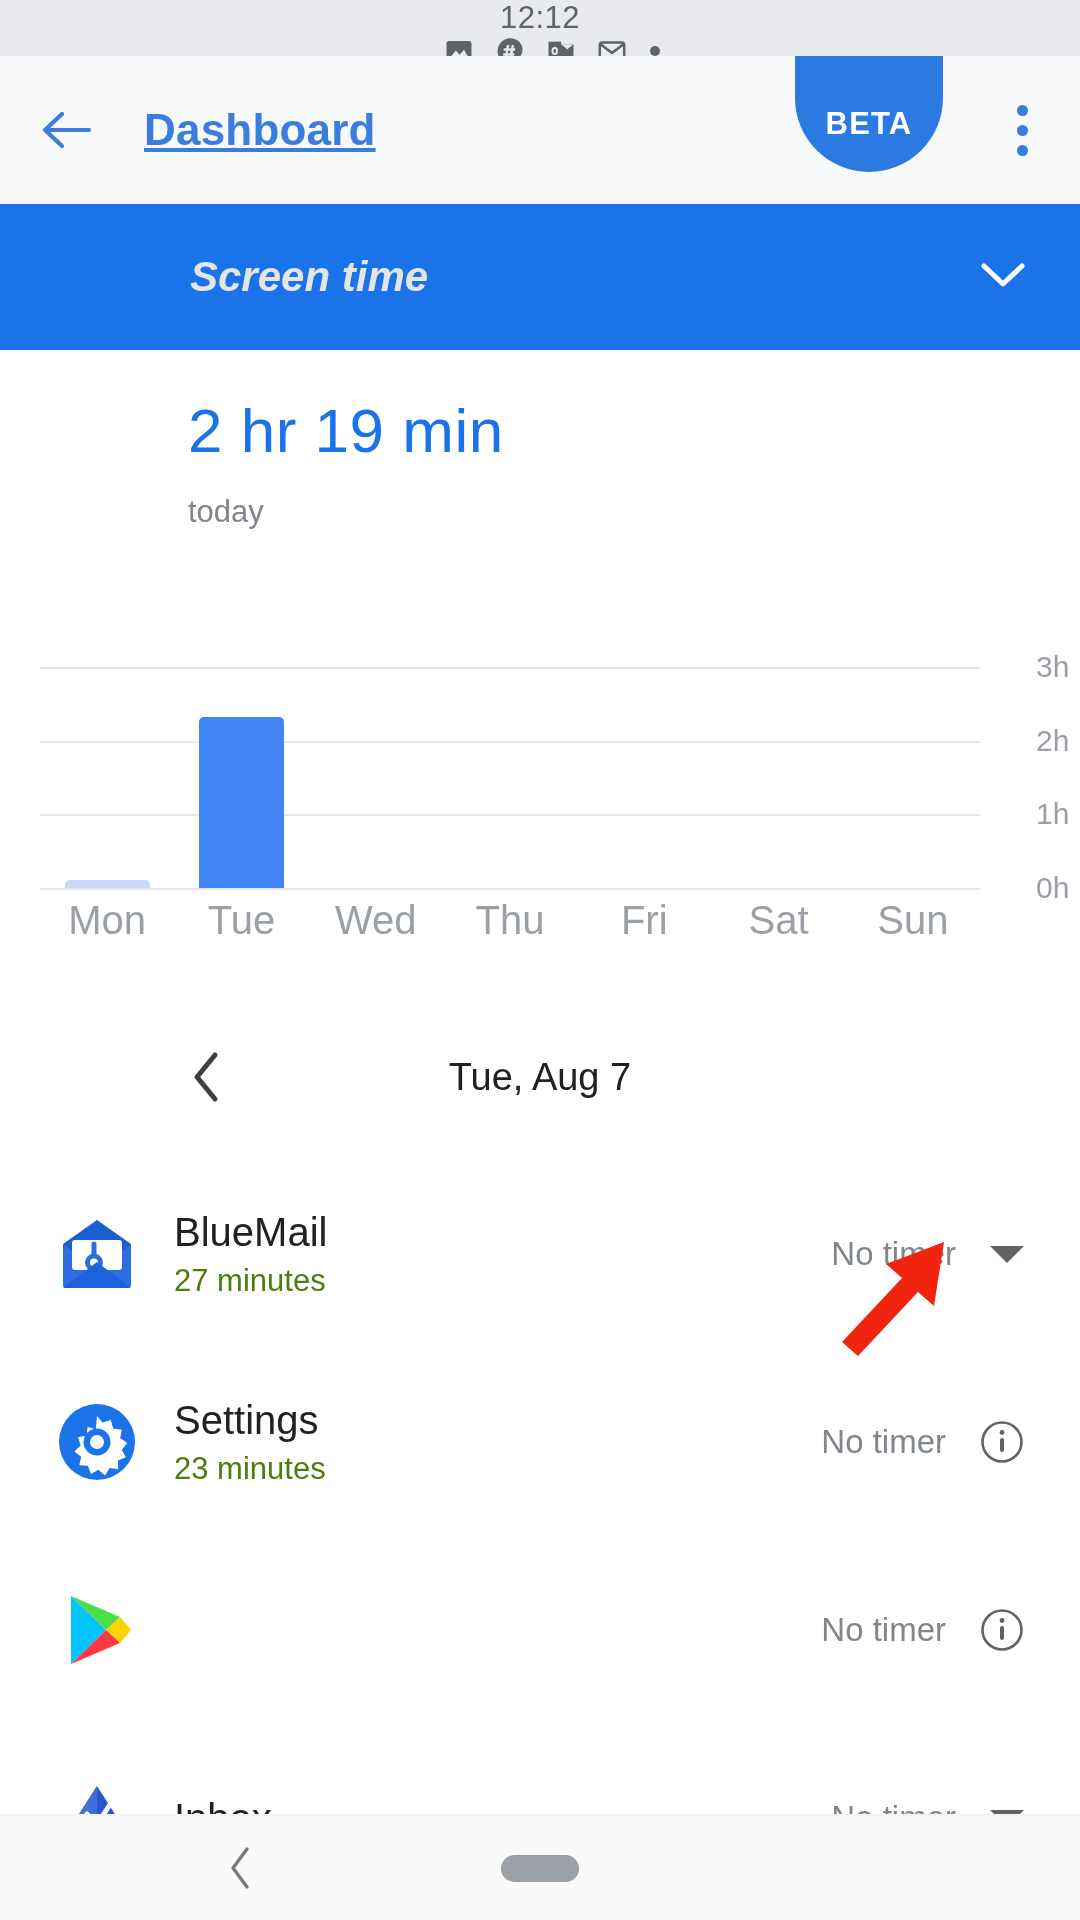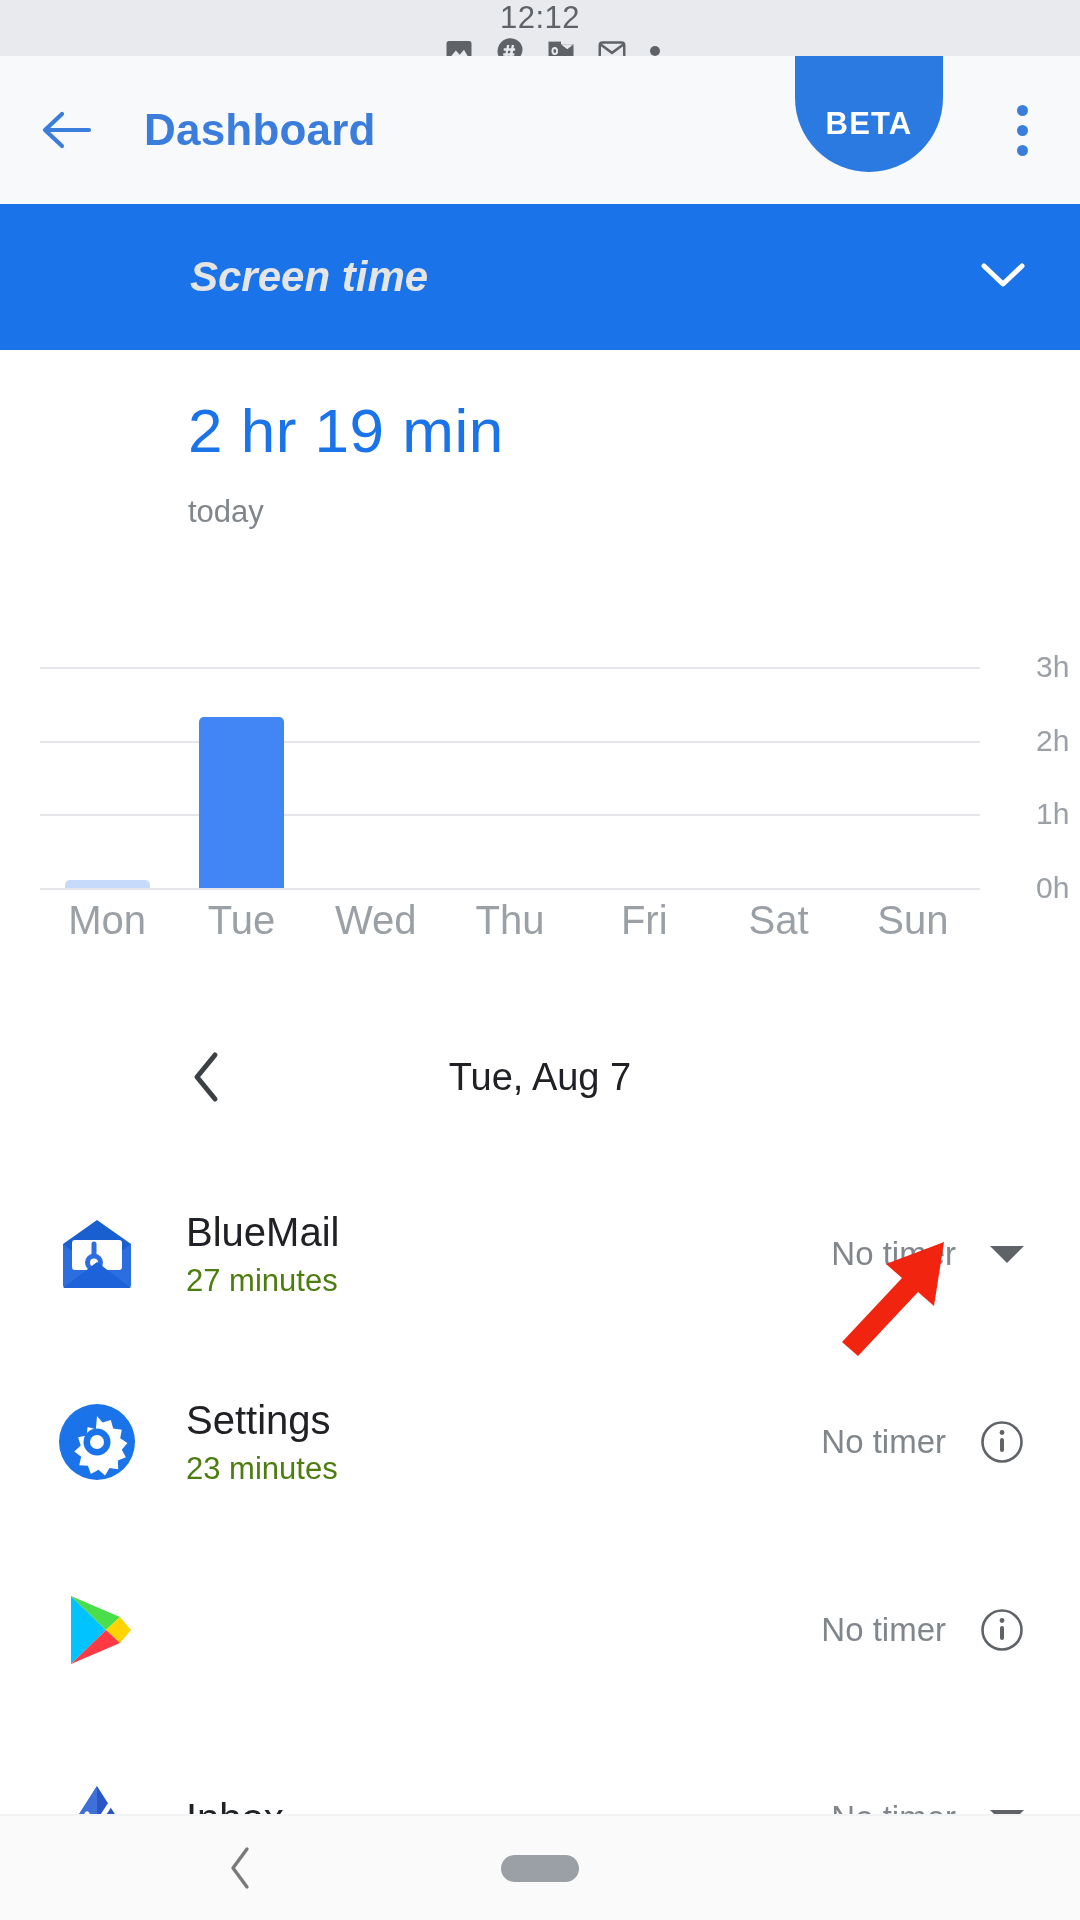--- a/index.html
+++ b/index.html
@@ -30,21 +30,21 @@
   
   .appbar {
     position:absolute; top:56px; left:0; width:1080px; height:148px;
     background:#f8f9fa;
     display:flex; align-items:center;
     padding:0 34px;
   }
   .back-arrow { width:64px; height:64px; display:flex; align-items:center; justify-content:center; flex:0 0 auto; }
   .appbar-title {
     font-size:44px; color:#3b7ddd; font-weight:bold;
-    margin-left:46px; letter-spacing:.2px;
+    margin-left:46px; letter-spacing:.2px;text-decoration:underline;
   }
   .beta-badge {
     position:absolute; top:56px; left:795px;
     width:148px; height:116px;
     background:#2a7ae2;
     border-radius:0 0 74px 74px;
     display:flex; align-items:center; justify-content:center;
     padding-top:19px;
   }
   .beta-badge span {
@@ -111,21 +111,21 @@
   }
 
   
   .applist { position:absolute; top:1160px; left:0; width:1080px; }
   .approw {
     position:relative; height:188px;
     display:flex; align-items:center;
     padding:0 56px 0 56px;
   }
   .appicon { width:82px; height:82px; flex:0 0 auto; display:flex; align-items:center; justify-content:center; }
-  .apptext { margin-left:48px; display:flex; flex-direction:column; justify-content:center; }
+  .apptext { margin-left:36px; display:flex; flex-direction:column; justify-content:center; }
   .appname { font-size:40px; color:#202124; line-height:1.15; }
   .apptime { font-size:31px; color:#4d7c0f; margin-top:8px; }
   .approw-right { margin-left:auto; display:flex; align-items:center; gap:34px; }
   .timer-label { font-size:33px; color:#80868b; }
   .caret { width:0; height:0; border-left:17px solid transparent; border-right:17px solid transparent; border-top:17px solid #5f6368; }
   .infoicon { width:44px; height:44px; }
 
   
   .red-arrow { position:absolute; left:820px; top:1238px; pointer-events:none; }
 

